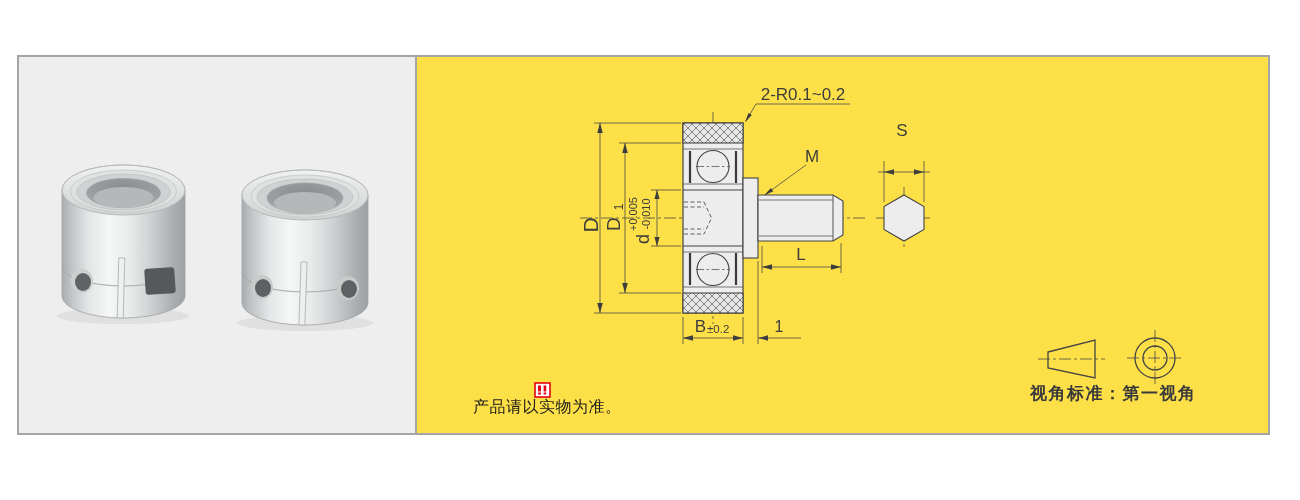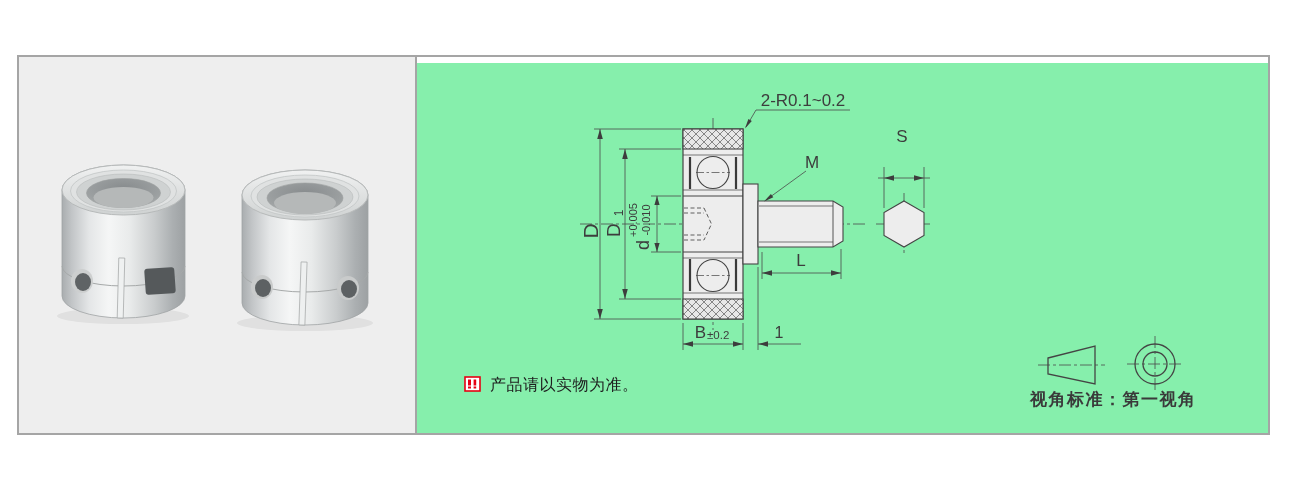--- a/index.html
+++ b/index.html
@@ -1,22 +1,22 @@
 <!DOCTYPE html>
 <html><head>
 <meta charset="utf-8">
 <style>
   html,body{margin:0;padding:0;background:#ffffff;}
   body{width:1300px;height:500px;position:relative;font-family:"Liberation Sans",sans-serif;overflow:hidden;}
   .frame{position:absolute;left:17px;top:55px;width:1253px;height:380px;border:2px solid #a5a5a5;box-sizing:border-box;display:flex;background:#fff;}
   .photo-panel{width:398px;height:100%;background:#eeeeee;border-right:2px solid #a5a5a5;box-sizing:border-box;position:relative;}
-  .drawing-panel{flex:1;position:relative;background:#86efac;margin-top:6px;}
+  .drawing-panel{flex:1;position:relative;background:#fde047;}
   svg{display:block;}
   svg text{font-family:"Liberation Sans",sans-serif;fill:#3d3d3d;}
-  .disclaimer{position:absolute;left:47px;top:313px;display:flex;align-items:flex-start;}
+  .disclaimer{position:absolute;left:47px;top:325px;display:flex;align-items:center;flex-direction:column;}
   .disclaimer-text{font-size:16px;color:#1d1d1d;margin-left:9px;line-height:18px;letter-spacing:0.5px;}
   .projection-caption{position:absolute;left:613px;top:325px;font-size:17px;color:#3a3a3a;letter-spacing:1.5px;font-weight:bold;}
 </style>
 </head>
 <body>
 
 <div class="frame">
 
   <div class="photo-panel">
     <svg width="396" height="376" viewBox="19 57 396 376">

